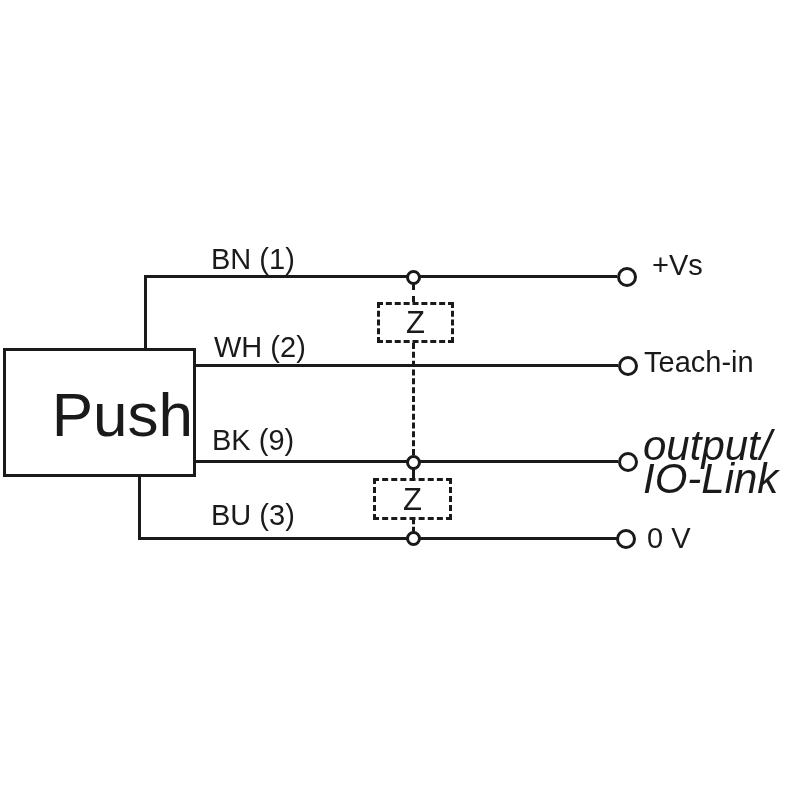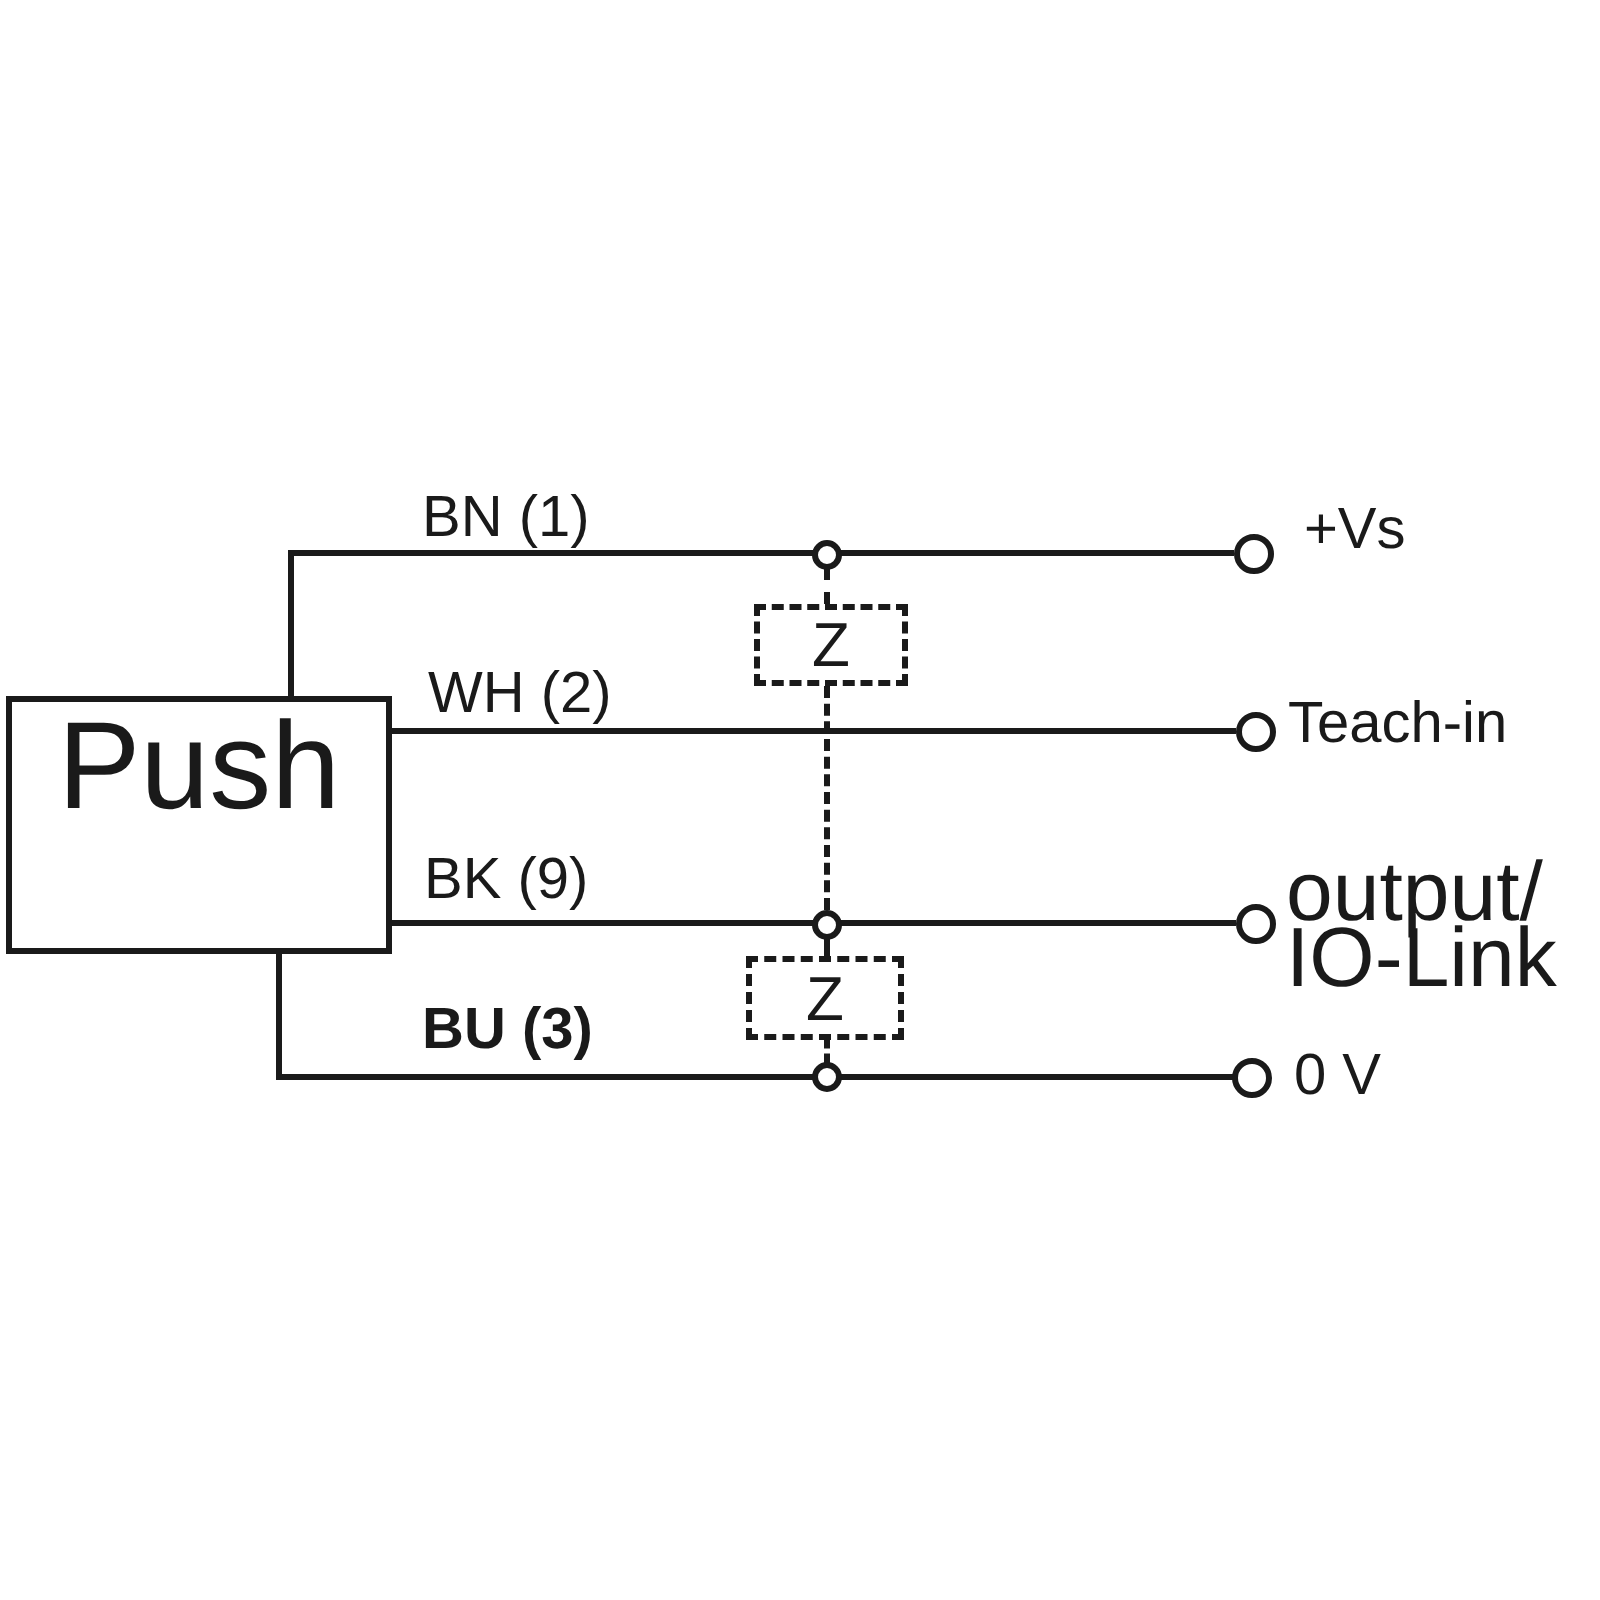--- a/index.html
+++ b/index.html
@@ -18,22 +18,22 @@
   }
   
   .device-box {
     position: absolute;
     left: 3px; top: 348px;
     width: 193px; height: 129px;
     border: 3px solid #1a1a1a;
     box-sizing: border-box;
     background: #ffffff;
     display: flex;
-    flex-direction: column;
-    justify-content: flex-start;
+    flex-direction: row;
+    justify-content: flex-end;
     align-items: center;
     padding-top: 4px;
     z-index: 2;
   }
   .device-box .device-line {
     font-size: 62px;
     line-height: 57px;
     white-space: nowrap;
   }
   
@@ -91,20 +91,21 @@
     line-height: 42px;
     white-space: nowrap;
     z-index: 2;
   }
   .lbl-2line {
     position: absolute;
     font-size: 42px;
     line-height: 33px;
     white-space: nowrap;
     z-index: 2;
+    font-style: italic;
   }
 </style>
 </head>
 <body>
 
 <div class="canvas">
 
   <div class="device-box">
     <div class="device-line">Push</div>
   </div>
@@ -133,21 +134,21 @@
   <div class="node" style="left:406px; top:531px;"></div>
 
   <div class="terminal" style="left:617px; top:267px;"></div>
   <div class="terminal" style="left:618px; top:356px;"></div>
   <div class="terminal" style="left:618px; top:452px;"></div>
   <div class="terminal" style="left:616px; top:529px;"></div>
 
   <div class="lbl" style="left:211px; top:238px;">BN (1)</div>
   <div class="lbl" style="left:214px; top:326px;">WH (2)</div>
   <div class="lbl" style="left:212px; top:419px;">BK (9)</div>
-  <div class="lbl" style="left:211px; top:494px;font-weight:bold;">BU (3)</div>
+  <div class="lbl" style="left:211px; top:494px;">BU (3)</div>
 
   <div class="lbl" style="left:652px; top:244px;">+Vs</div>
   <div class="lbl" style="left:644px; top:341px;">Teach-in</div>
   <div class="lbl-2line" style="left:643px; top:429px;">
     <div>output/</div>
     <div>IO-Link</div>
   </div>
   <div class="lbl" style="left:647px; top:517px;text-align:center;">0 V</div>
 
 </div>

